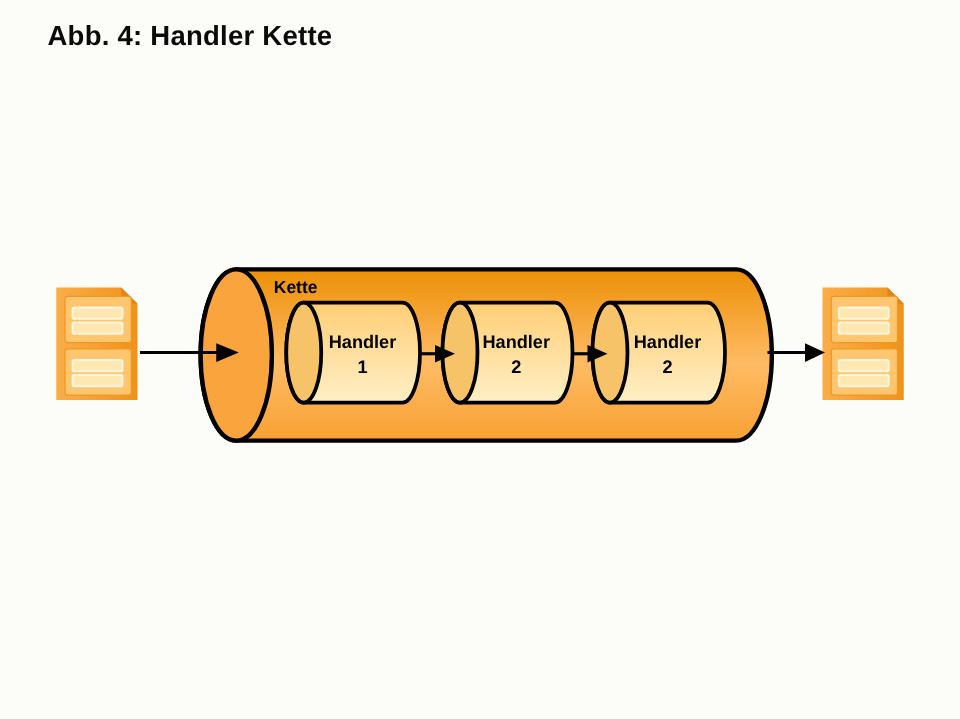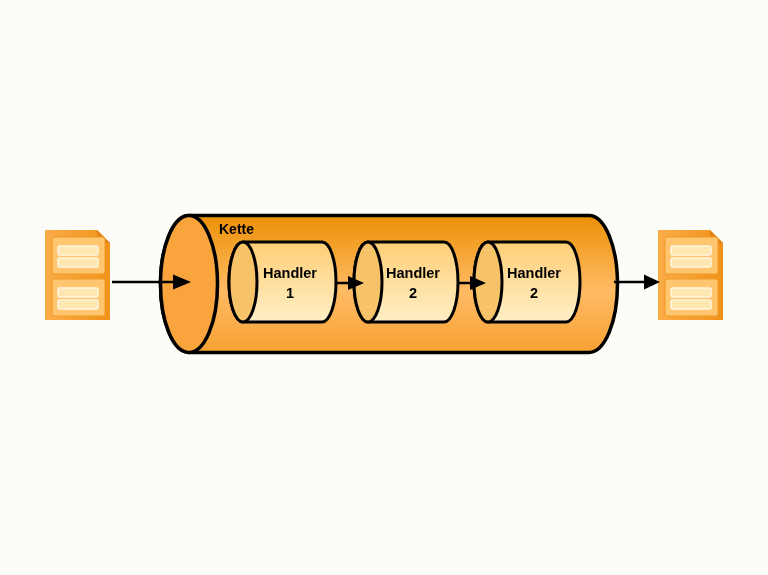--- a/index.html
+++ b/index.html
@@ -27,20 +27,21 @@
     fill: #000000;
   }
   .label-kette   { font-size: 14px; }
   .label-handler { font-size: 14.5px; }
 </style>
 </head>
 <body>
 
 <div class="stage">
 
+  <div class="title">Abb. 4: Handler Kette</div>
 
   <svg class="diagram-svg" width="768" height="575" viewBox="0 0 768 575">
 
     <defs>
       <linearGradient id="gradChain" x1="0" y1="0" x2="0" y2="1">
         <stop offset="0" stop-color="#EC9007"></stop>
         <stop offset="0.55" stop-color="#FFBB64"></stop>
         <stop offset="1" stop-color="#F7A133"></stop>
       </linearGradient>
       <linearGradient id="gradHandler" x1="0" y1="0" x2="0" y2="1">

